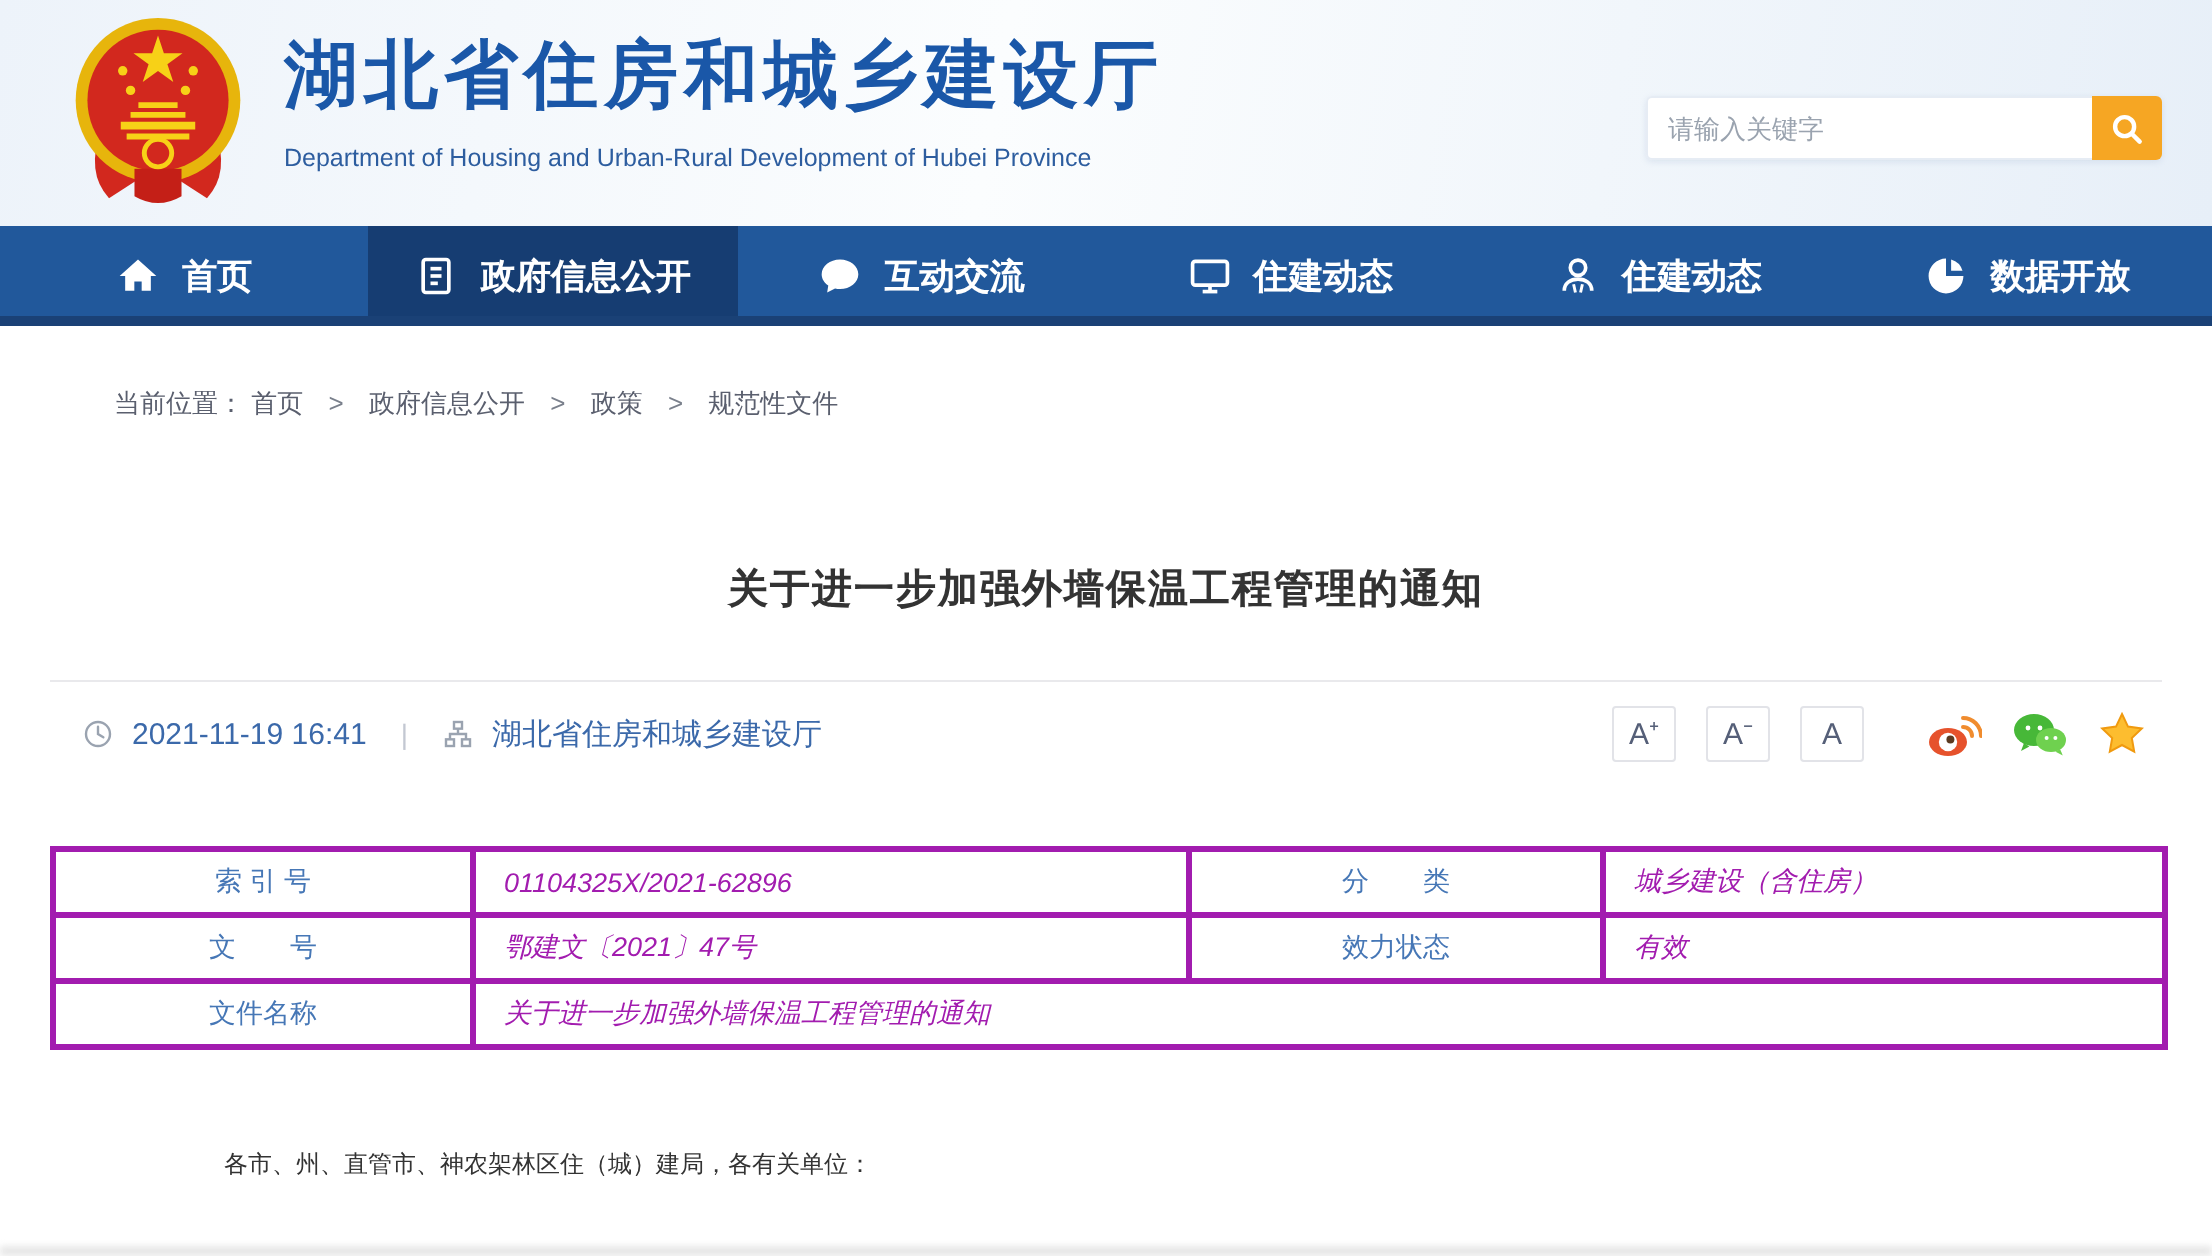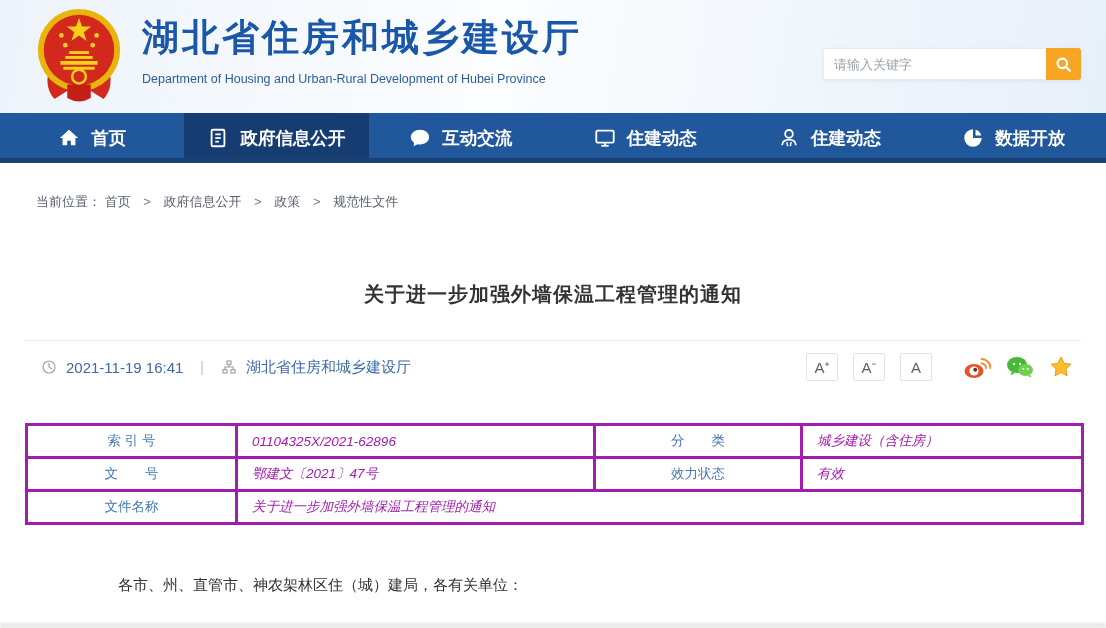--- a/index.html
+++ b/index.html
@@ -26,21 +26,21 @@
     border-radius:0 3px 3px 0; display:flex; align-items:center; justify-content:center; cursor:pointer; }
   
   .nav { position:relative; height:50px; background:#21589b; display:flex; }
   .nav::after { content:""; position:absolute; left:0; bottom:0; width:100%; height:5px;
     background:#1a4176; pointer-events:none; }
   .nav-item { flex:1; display:flex; align-items:center; justify-content:center; gap:11px;
     color:#fff; font-size:17.5px; font-weight:bold; cursor:pointer; }
   .nav-item.active { background:#163d72; }
   .nav-item svg { flex:0 0 auto; }
   
-  .breadcrumb { padding:30px 0 0 36px; font-size:13px; color:#5a5f6e; }
+  .breadcrumb { padding:30px 0 0 36px; font-size:13px; color:#5a5f6e;margin-left:21px; }
   .breadcrumb a { color:#5a5f6e; text-decoration:none; cursor:pointer; }
   .crumb-sep { margin:0 9px; color:#7a808c; }
   
   .article-title { margin-top:70px; text-align:center; font-size:20px; font-weight:600;
     color:#333; letter-spacing:1px; }
   .divider { margin:32px 25px 0; border:none; border-top:1px solid #e9e9ec; }
   .meta { margin:0 25px; height:52px; display:flex; align-items:center; }
   .meta-left { display:flex; align-items:center; gap:9px; padding-left:16px;
     color:#3b69aa; font-size:15px; }
   .meta-sep { color:#c3c8d2; margin:0 8px; font-size:14px; }
@@ -48,21 +48,21 @@
   .font-btn { width:32px; height:28px; border:1px solid #e2e3e8; background:#fff;
     color:#555f78; font-size:15px; cursor:pointer; border-radius:2px; line-height:1; }
   .share-icon { cursor:pointer; display:inline-flex; }
   
   .info-table { width:1056px; margin:30px 25px 0; border-collapse:collapse; table-layout:fixed; }
   .info-table td { border:3px solid #a21caf; height:33px; font-size:13.5px; }
   .info-table td.label { color:#4677b6; text-align:center; }
   .info-table td.value { color:#a21caf; padding-left:14px;font-style:italic; }
   
   .content { margin-top:48px; padding-left:88px; padding-right:60px;
-    font-size:15px; color:#333; }
+    font-size:12px; color:#333; }
   .content p { text-indent:2em; line-height:1.6; }
   .bottom-fade { position:absolute; left:0; bottom:0; width:100%; height:5px;
     background:#e7e7e7; filter:blur(1.5px); }
 </style>
 </head>
 <body>
 
 <div class="header">
   <svg class="emblem" viewBox="0 0 90 100">
     <path d="M16 60 Q8 82 20 95 L34 86 Z" fill="#d2281e"></path>

